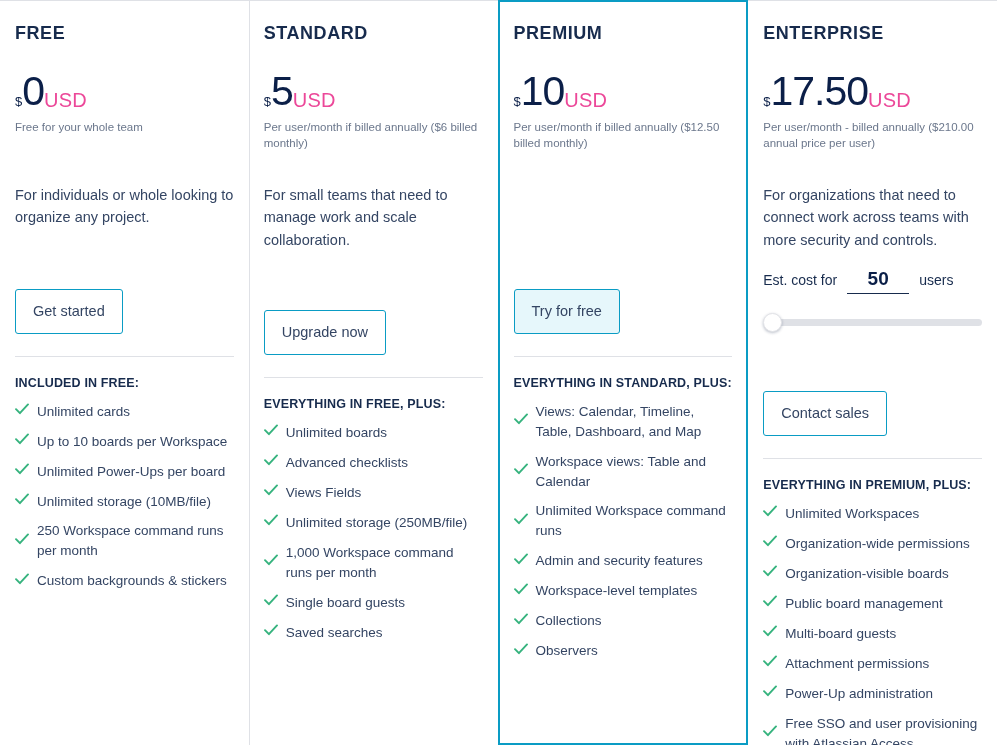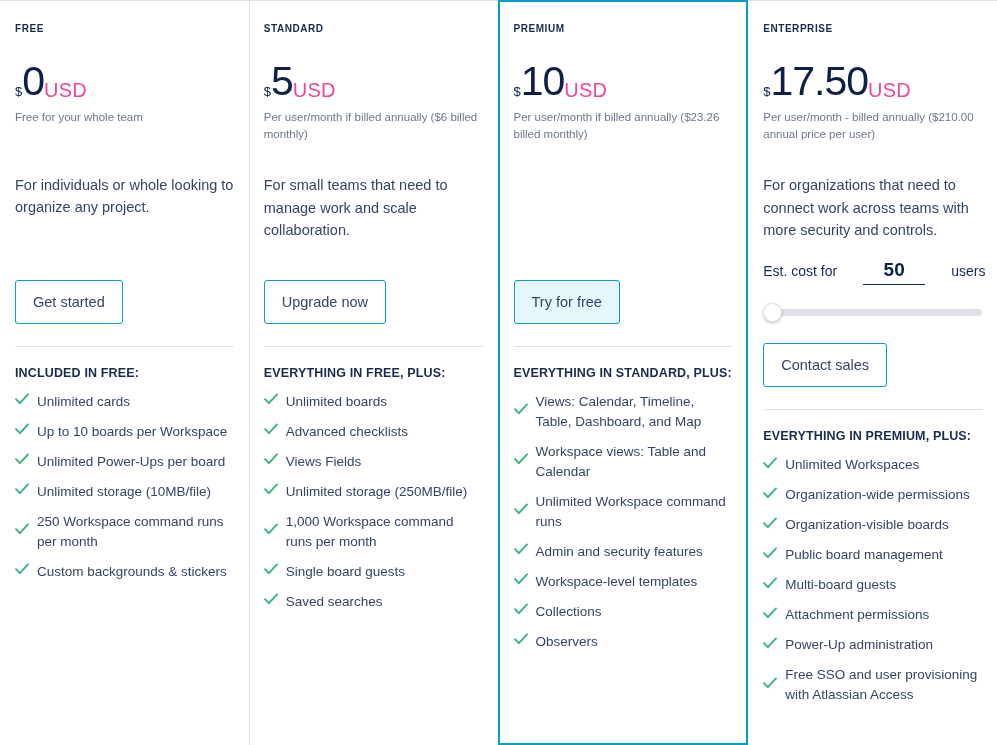--- a/index.html
+++ b/index.html
@@ -46,21 +46,21 @@
     border: 2px solid #0a9cc4;
     border-top: 2px solid #0a9cc4;
     margin-top: -1px;
     padding: 21px 14px 8px 14px;
     z-index: 3;
   }
   .plan-card.featured::before { display: none; }
   .plan-card.featured + .plan-card::before { display: none; }
 
   .plan-name {
-    font-size: 10px;
+    font-size: 18px;
     font-weight: 700;
     letter-spacing: 0.55px;
     color: #172b4d;
     text-transform: uppercase;
     line-height: 1.2;
     margin-bottom: 26px;
   }
 
   .price-row {
     display: flex;
@@ -114,21 +114,21 @@
     display: flex;
     flex-direction: column;
   }
 
   .estimator {
     margin-top: 17px;
   }
   .estimator-line {
     display: flex;
     align-items: baseline;
-    gap: 26px;
+    gap: 10px;
     font-size: 14px;
     color: #172b4d;
     white-space: nowrap;
   }
   .estimator-input {
     width: 62px;
     border: none;
     border-bottom: 1.5px solid #172b4d;
     background: transparent;
     font-family: inherit;
@@ -178,20 +178,21 @@
     border: 1.5px solid #0a9cc4;
     border-radius: 3px;
     background: #ffffff;
     color: #344563;
     font-family: inherit;
     font-size: 14.5px;
     line-height: 1;
     padding: 14px 17px;
     cursor: pointer;
     white-space: nowrap;
+    margin-top: 39px;
   }
   .cta-button.filled {
     background: #e6f7fb;
   }
 
   .divider {
     height: 1px;
     background: #dfe1e6;
     margin-bottom: 18px;
   }
@@ -370,21 +371,21 @@
       </ul>
     </div>
     <div class="plan-card featured">
       <div class="plan-name">PREMIUM</div>
       <div class="plan-body">
         <div class="price-row">
           <span class="price-currency-symbol">$</span>
           <span class="price-amount">10</span>
           <span class="price-currency-code">USD</span>
         </div>
-        <div class="price-note">Per user/month if billed annually ($23.26 billed monthly)</div>
+        <div class="price-note">Per user/month if billed annually ($12.50 billed monthly)</div>
         <div class="cta-wrap"><button class="cta-button filled">Try for free</button></div>
       </div>
       <div class="divider"></div>
       <div class="features-title">EVERYTHING IN STANDARD, PLUS:</div>
       <ul class="features-list">
         <li class="feature-item">
           <span class="check-icon">
             <svg width="14" height="12" viewBox="0 0 14 12" xmlns="http://www.w3.org/2000/svg">
               <path d="M1 6.2 L4.9 10.2 L13 1.4" fill="none" stroke="#36b37e" stroke-width="1.9" stroke-linecap="round" stroke-linejoin="round"></path>
             </svg>

